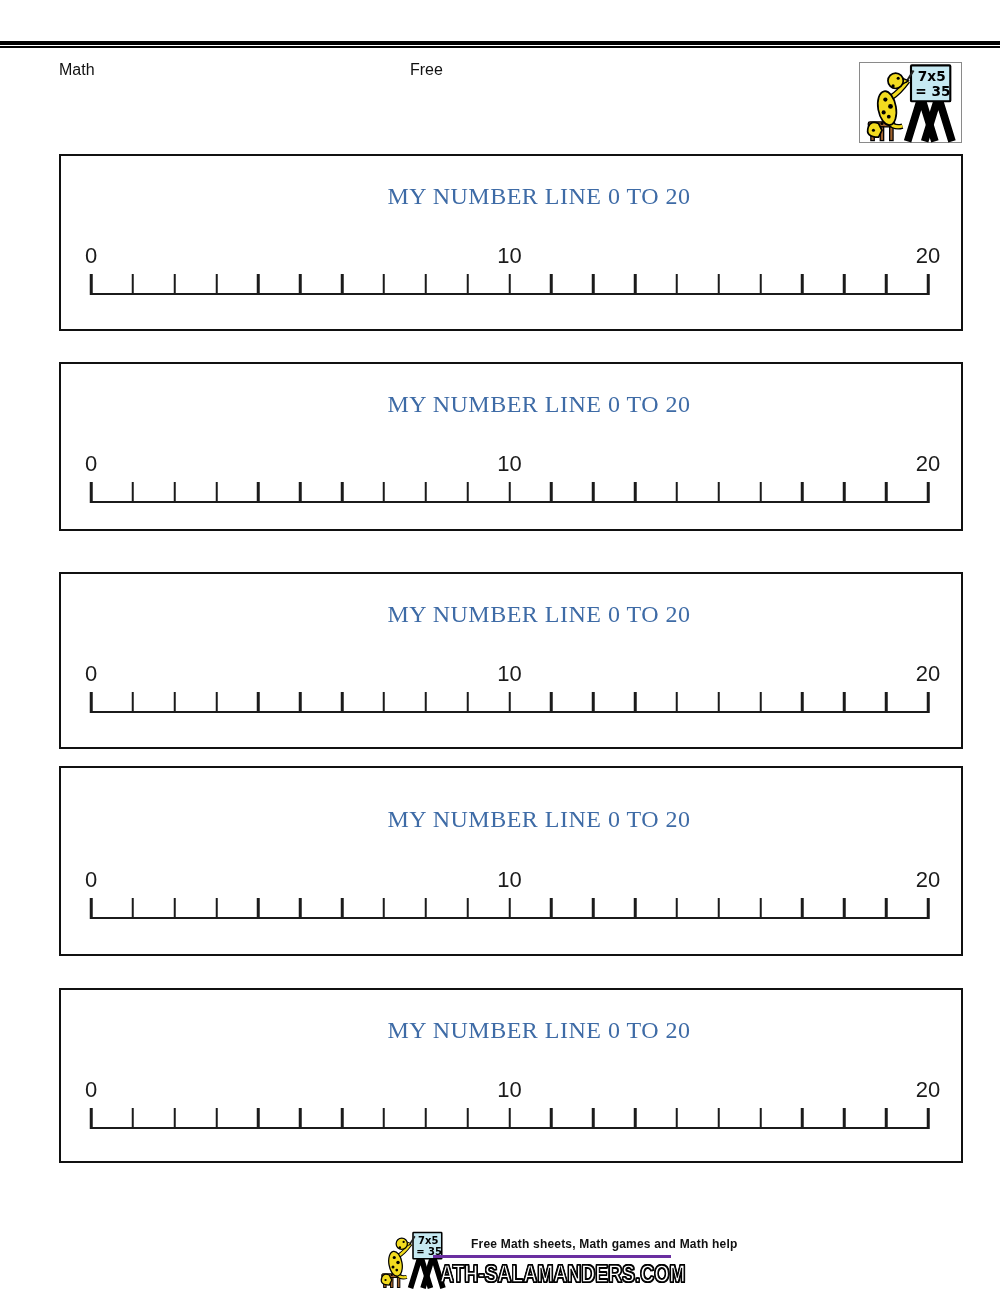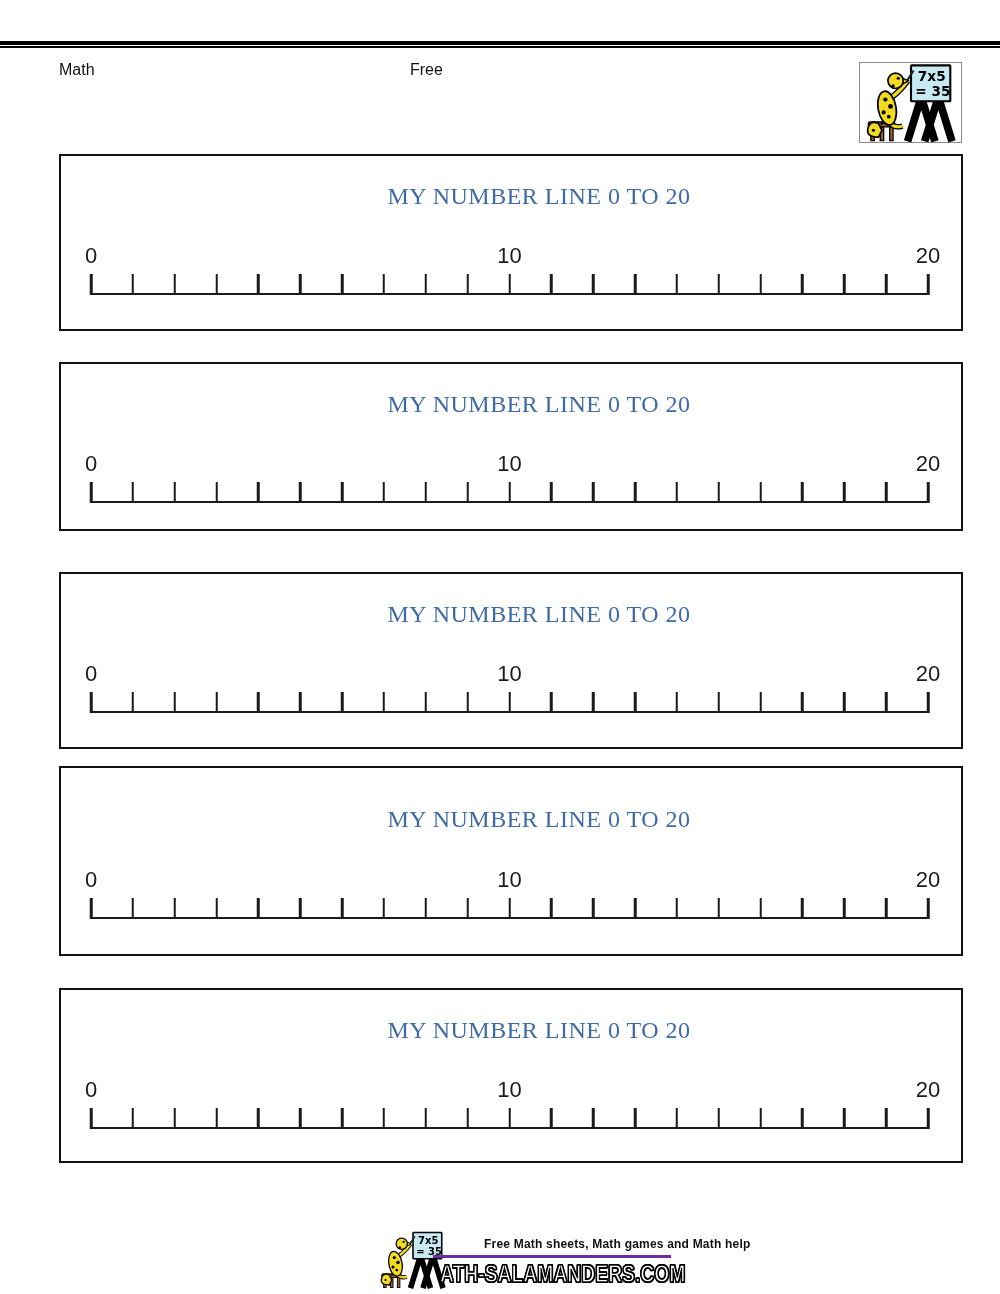--- a/index.html
+++ b/index.html
@@ -64,21 +64,21 @@
     background:var(--ink);
   }
   .nl-ticks .tick{
     position:absolute;top:0;bottom:0;width:2.5px;background:var(--ink);
     transform:translateX(-50%);display:block;
   }
   
   .footer{position:absolute;left:378px;top:1230px;width:300px;height:64px;}
   .footer .mini-logo{position:absolute;left:0;top:0;}
   .footer .tagline{
-    position:absolute;left:70px;top:7px;font-size:12px;font-weight:bold;
+    position:absolute;left:57px;top:7px;font-size:12px;font-weight:bold;
     letter-spacing:.2px;white-space:nowrap;color:#111;padding-left:36px;
   }
   .footer .rule{
     position:absolute;left:55px;top:25px;width:238px;height:3px;
     background:var(--footer-purple);
   }
   .footer .wordmark{
     position:absolute;left:62px;top:30px;
     font-size:23px;font-weight:800;line-height:28px;letter-spacing:0;
     color:#fff;white-space:nowrap;

